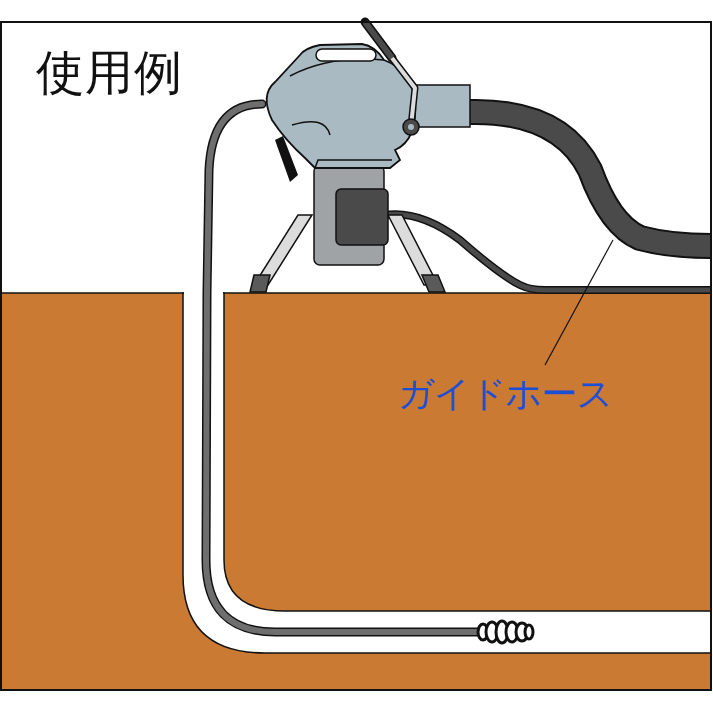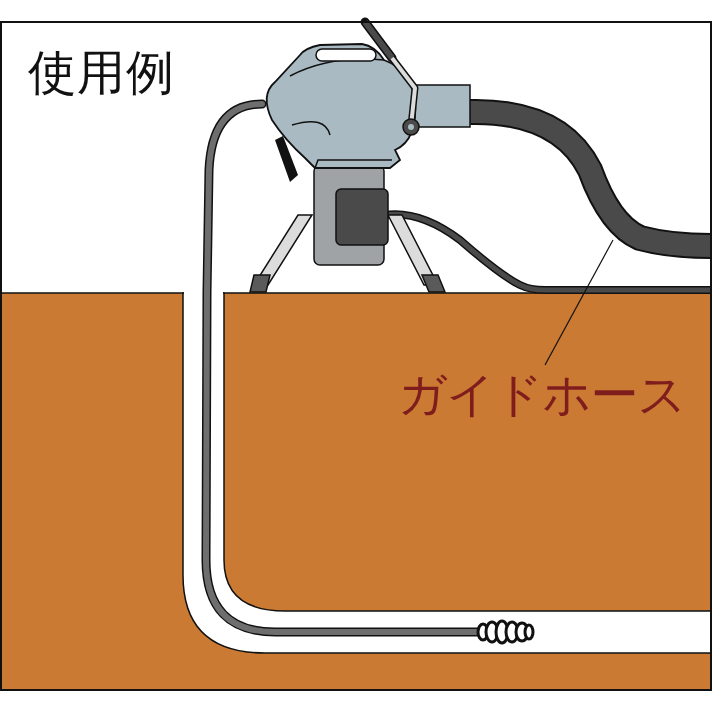--- a/index.html
+++ b/index.html
@@ -1,25 +1,25 @@
 <!DOCTYPE html>
 <html><head>
 <meta charset="utf-8">
 <style>
   html, body { margin:0; padding:0; background:#ffffff; }
   body { width:713px; height:713px; position:relative; overflow:hidden; }
   #stage { position:absolute; left:0; top:0; width:713px; height:713px; }
   .title {
-    position:absolute; left:28px; top:42px;
+    position:absolute; left:36px; top:42px;
     font-family:"DejaVu Sans", sans-serif; font-size:48px; color:#111;
     letter-spacing:1px; line-height:60px;
   }
   .label {
     position:absolute; left:398px; top:366px;
-    font-family:"DejaVu Sans", sans-serif; font-size:48px; color:#7f1d1d;
+    font-family:"DejaVu Sans", sans-serif; font-size:36px; color:#1d4ed8;
     line-height:56px; letter-spacing:-1px;
   }
 </style>
 </head>
 <body>
 
 <div id="stage">
 <svg width="713" height="713" viewBox="0 0 713 713" xmlns="http://www.w3.org/2000/svg">
 
   <rect x="1" y="22" width="710" height="271" fill="#FFFFFF"></rect>

